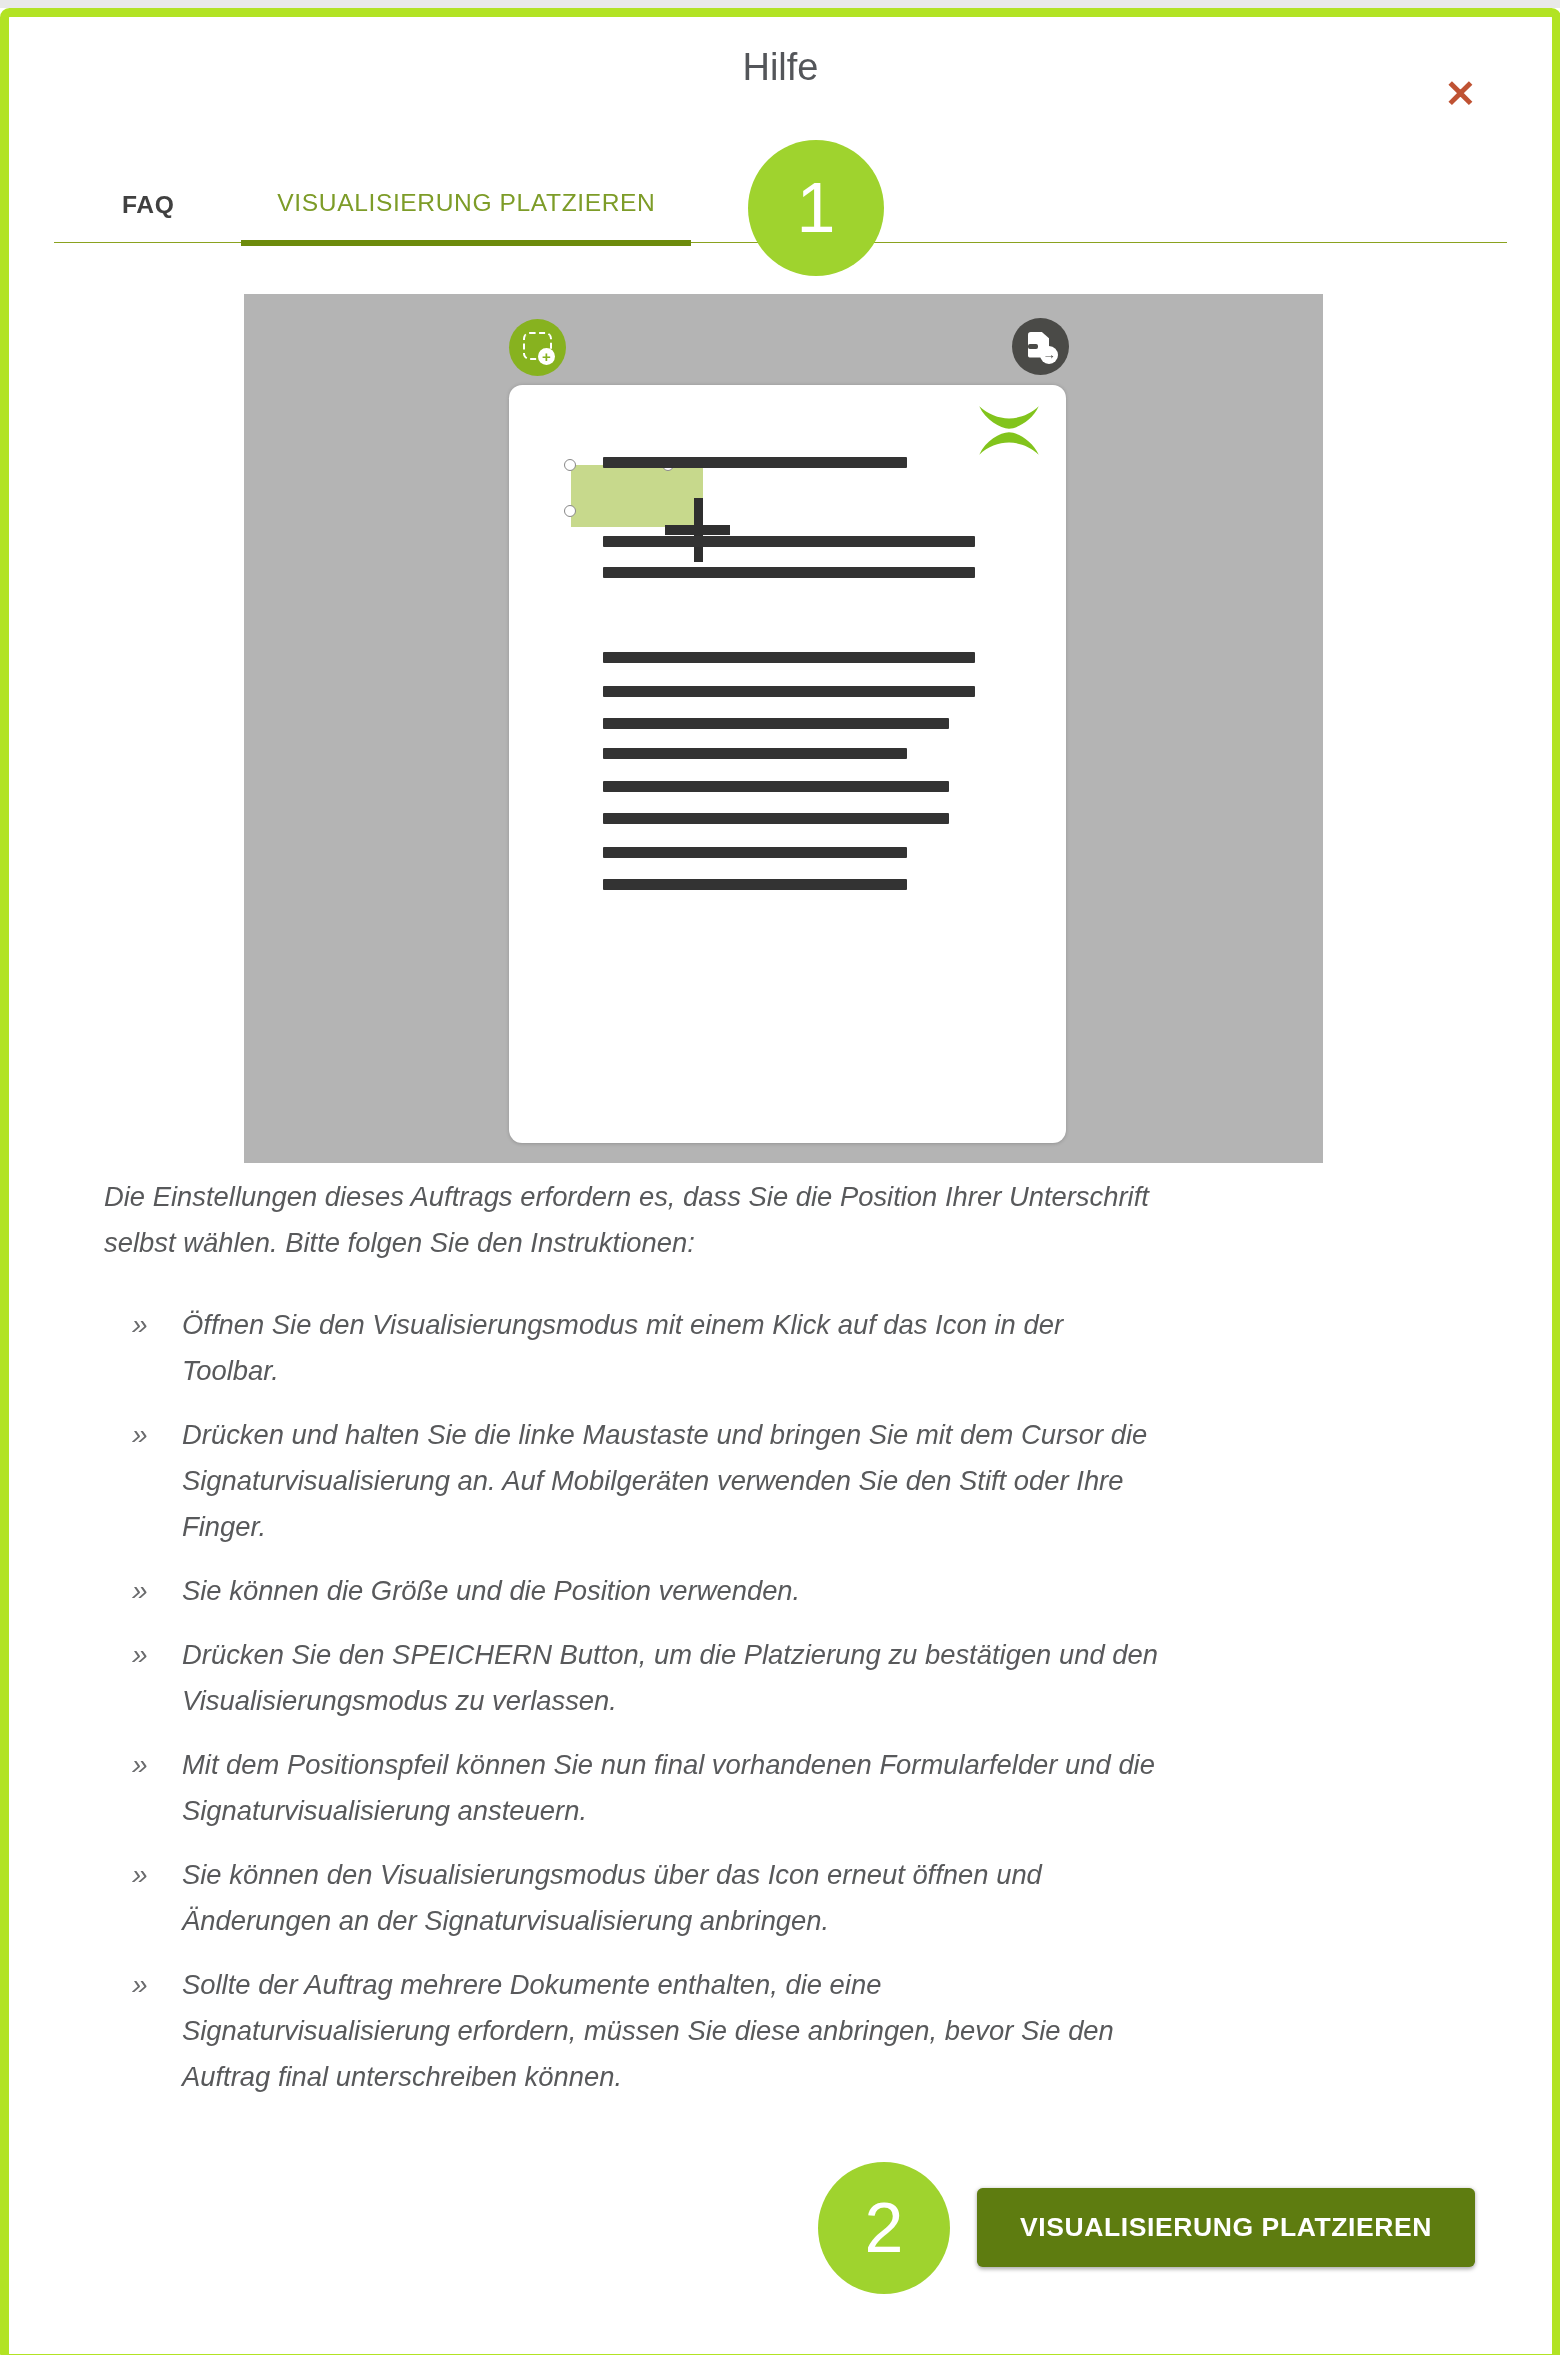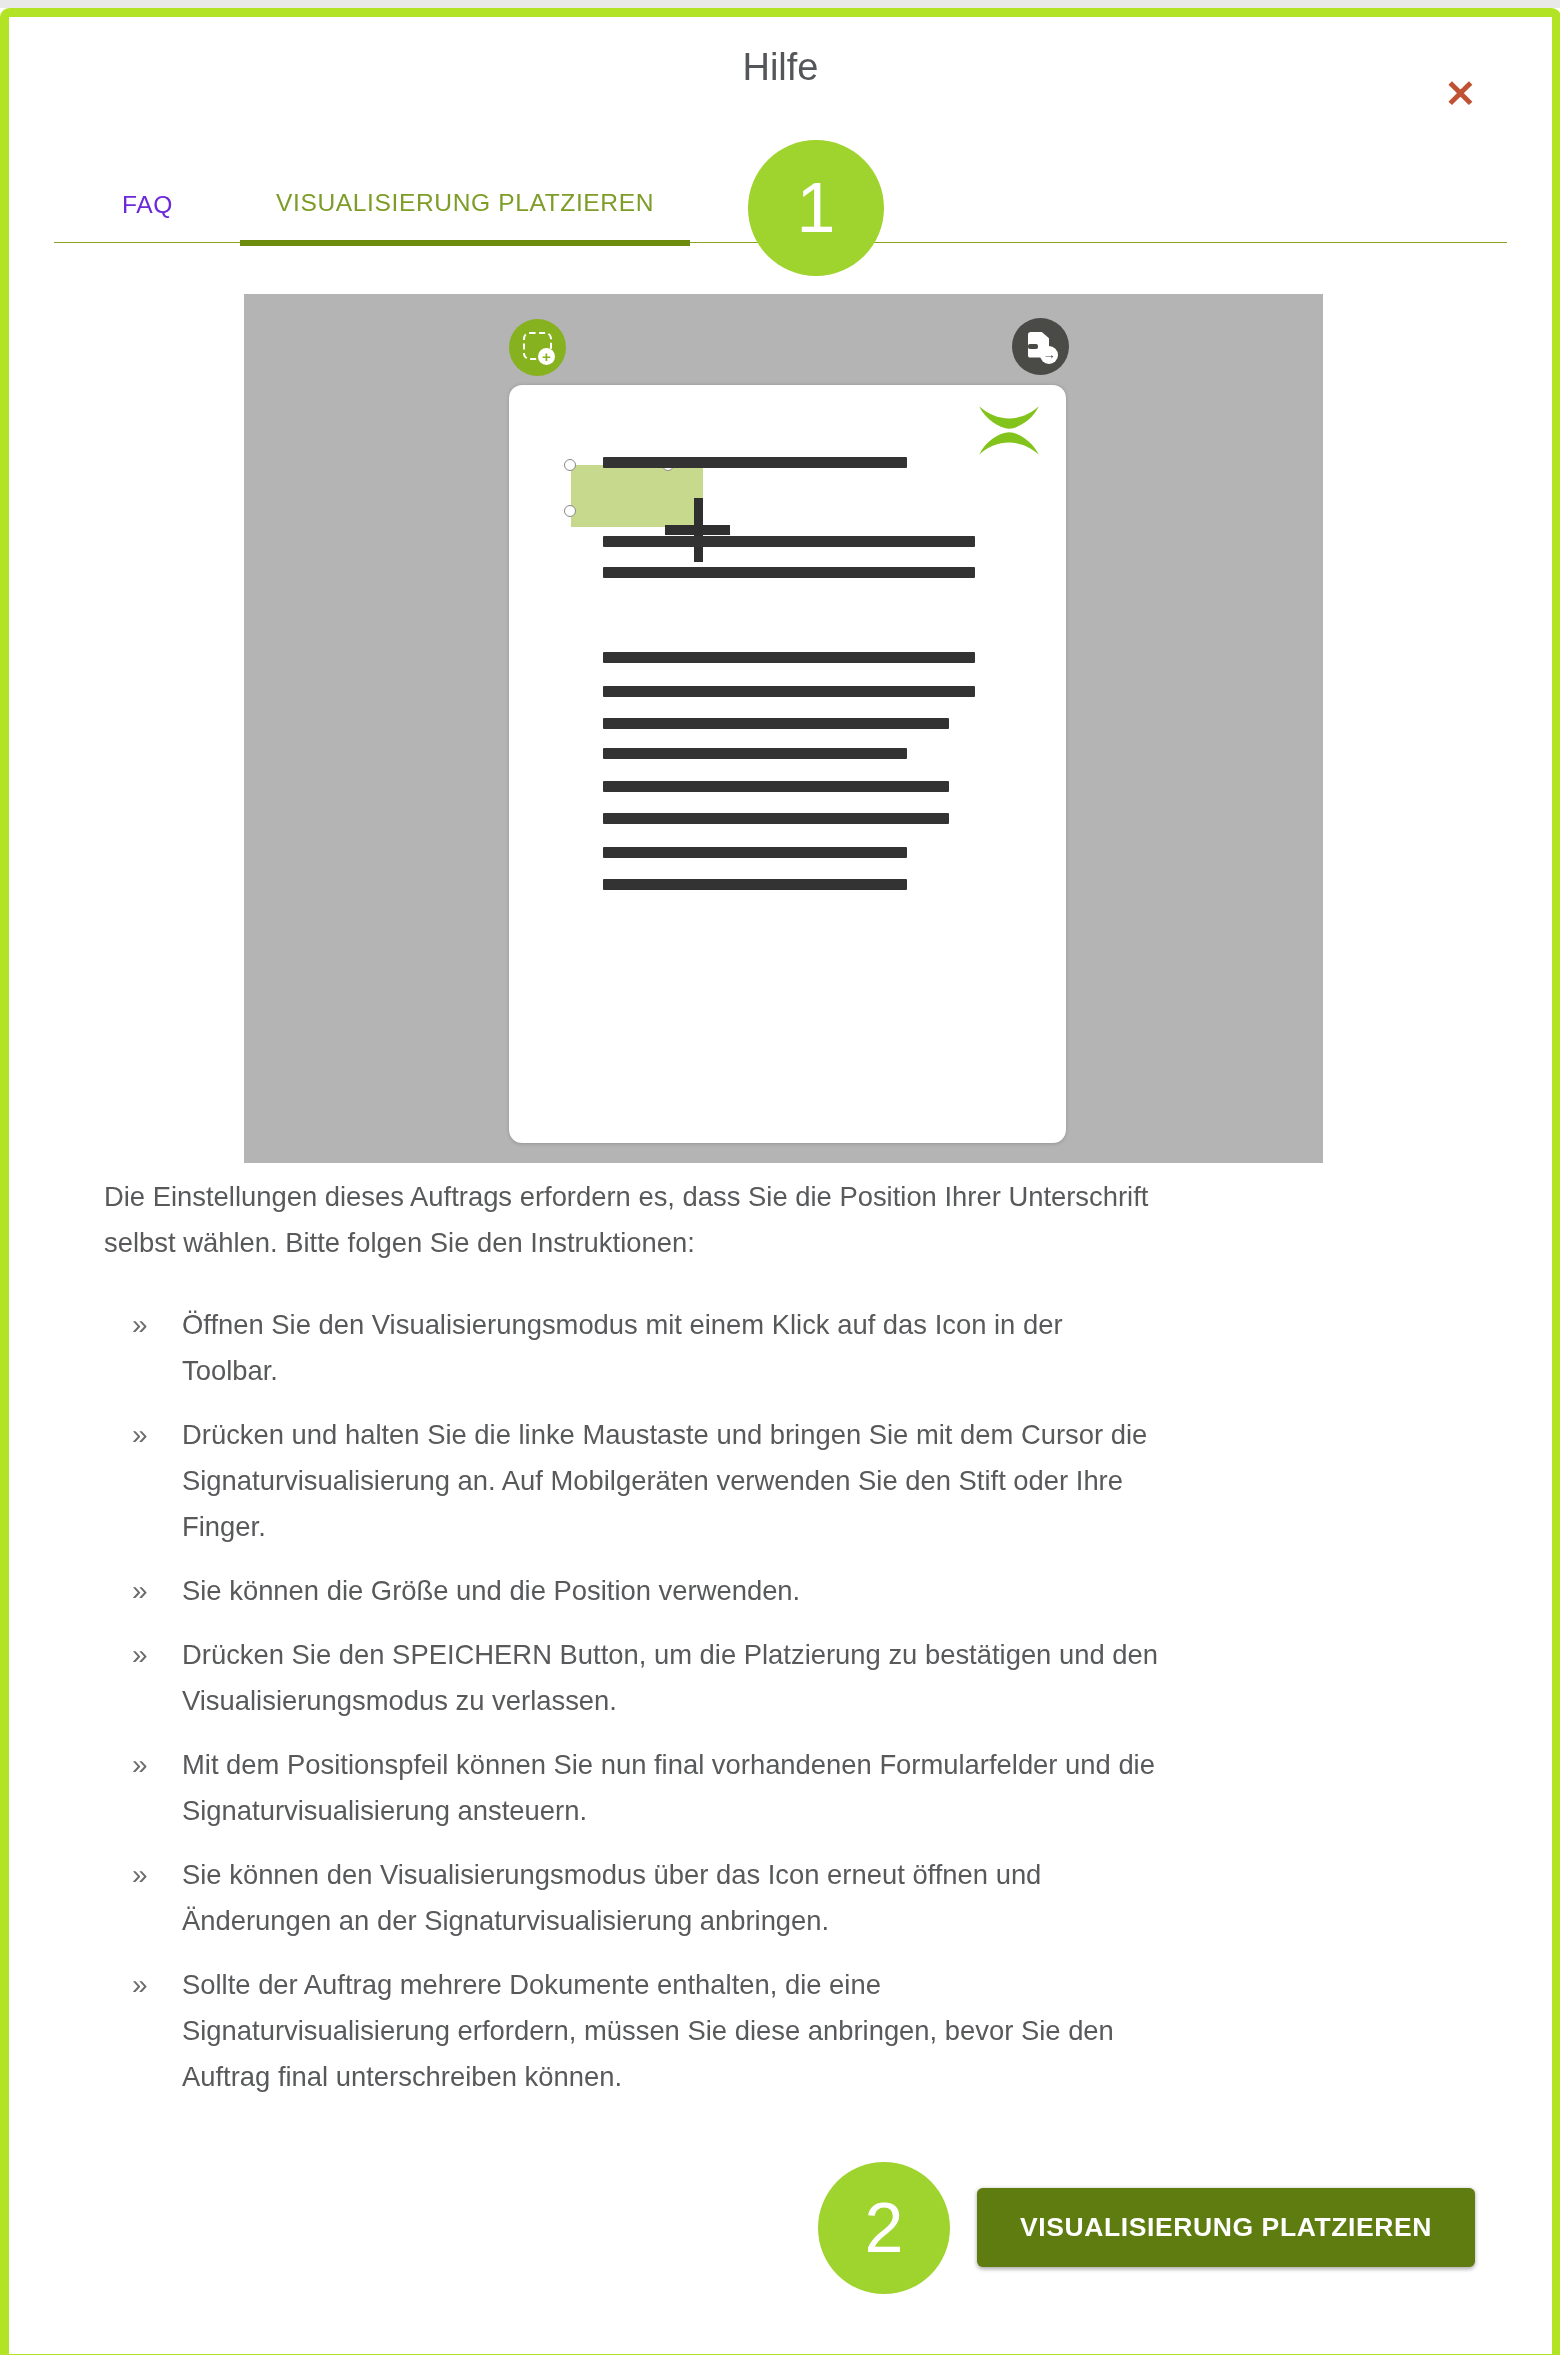--- a/index.html
+++ b/index.html
@@ -10,21 +10,21 @@
   
   .title{position:absolute;top:38px;left:0;width:100%;text-align:center;
          font-size:38px;color:#54565a;font-weight:400;}
   .close-btn{position:absolute;top:61px;left:1435px;width:51px;height:51px;border:none;background:transparent;
          font-size:38px;font-weight:700;color:#bf5233;cursor:pointer;line-height:51px;text-align:center;padding:0;}
 
   
   .tabs{position:absolute;top:142px;left:54px;width:1453px;height:92px;
         display:flex;align-items:flex-end;border-bottom:1.9px solid #8aa21f;}
   .tab{font-size:24.6px;letter-spacing:0.6px;padding-bottom:23px;cursor:pointer;white-space:nowrap;}
-  .tab.faq{margin-left:68px;color:#6d28d9;font-weight:400;}
+  .tab.faq{margin-left:68px;color:#404040;font-weight:700;}
   .tab.active{margin-left:67px;padding-left:36px;padding-right:36px;color:#7d9c28;font-weight:500;
         border-bottom:6.6px solid #6d8b0c;margin-bottom:-3.8px;}
 
   .step-badge{position:absolute;border-radius:50%;background:#9fd32e;color:#ffffff;
         display:flex;align-items:center;justify-content:center;font-size:70px;font-weight:400;z-index:60;}
   .badge-1{left:748px;top:132px;width:136px;height:136px;}
   .badge-2{left:818px;top:2154px;width:132px;height:132px;}
 
   
   .illustration{position:absolute;left:244px;top:286px;width:1079px;height:869px;background:#b4b4b4;}
@@ -49,21 +49,21 @@
   .sig-rect{position:absolute;left:62px;top:80px;width:132px;height:62px;background:#c7d98c;}
   .handle{position:absolute;width:12.3px;height:12.3px;border-radius:50%;background:#ffffff;border:1.9px solid #888888;box-sizing:border-box;}
   .handle.tl{left:55px;top:74px;}
   .handle.tm{left:153px;top:74px;}
   .handle.bl{left:55px;top:120px;}
   .cross-v{position:absolute;left:185px;top:113px;width:8.5px;height:64px;background:#2f2f2f;}
   .cross-h{position:absolute;left:156px;top:140px;width:65px;height:10.4px;background:#2f2f2f;}
 
   
   .help-text{position:absolute;left:104px;top:1166px;width:1325px;color:#58595b;
-        font-size:27.4px;line-height:46px;}
+        font-size:27.4px;line-height:46px;font-style:italic;}
   .intro{margin:0 0 36px 0;white-space:pre-line;}
   .instruction-list{list-style:none;margin:0;padding:0;}
   .instruction-list li{position:relative;padding-left:78px;margin-bottom:18px;max-width:1259px;}
   .instruction-list .marker{position:absolute;left:28px;top:0;color:#6a6b6d;font-size:28px;}
   .instruction-list .li-text{display:block;white-space:pre-line;}
 
   
   .cta-button{position:absolute;left:977px;top:2180px;width:498px;height:79px;border:none;cursor:pointer;
         background:#5e7c10;border-radius:5.7px;color:#ffffff;font-family:inherit;
         font-size:26.5px;font-weight:700;letter-spacing:0.6px;box-shadow:0 1.9px 4.7px rgba(0,0,0,.35);}

